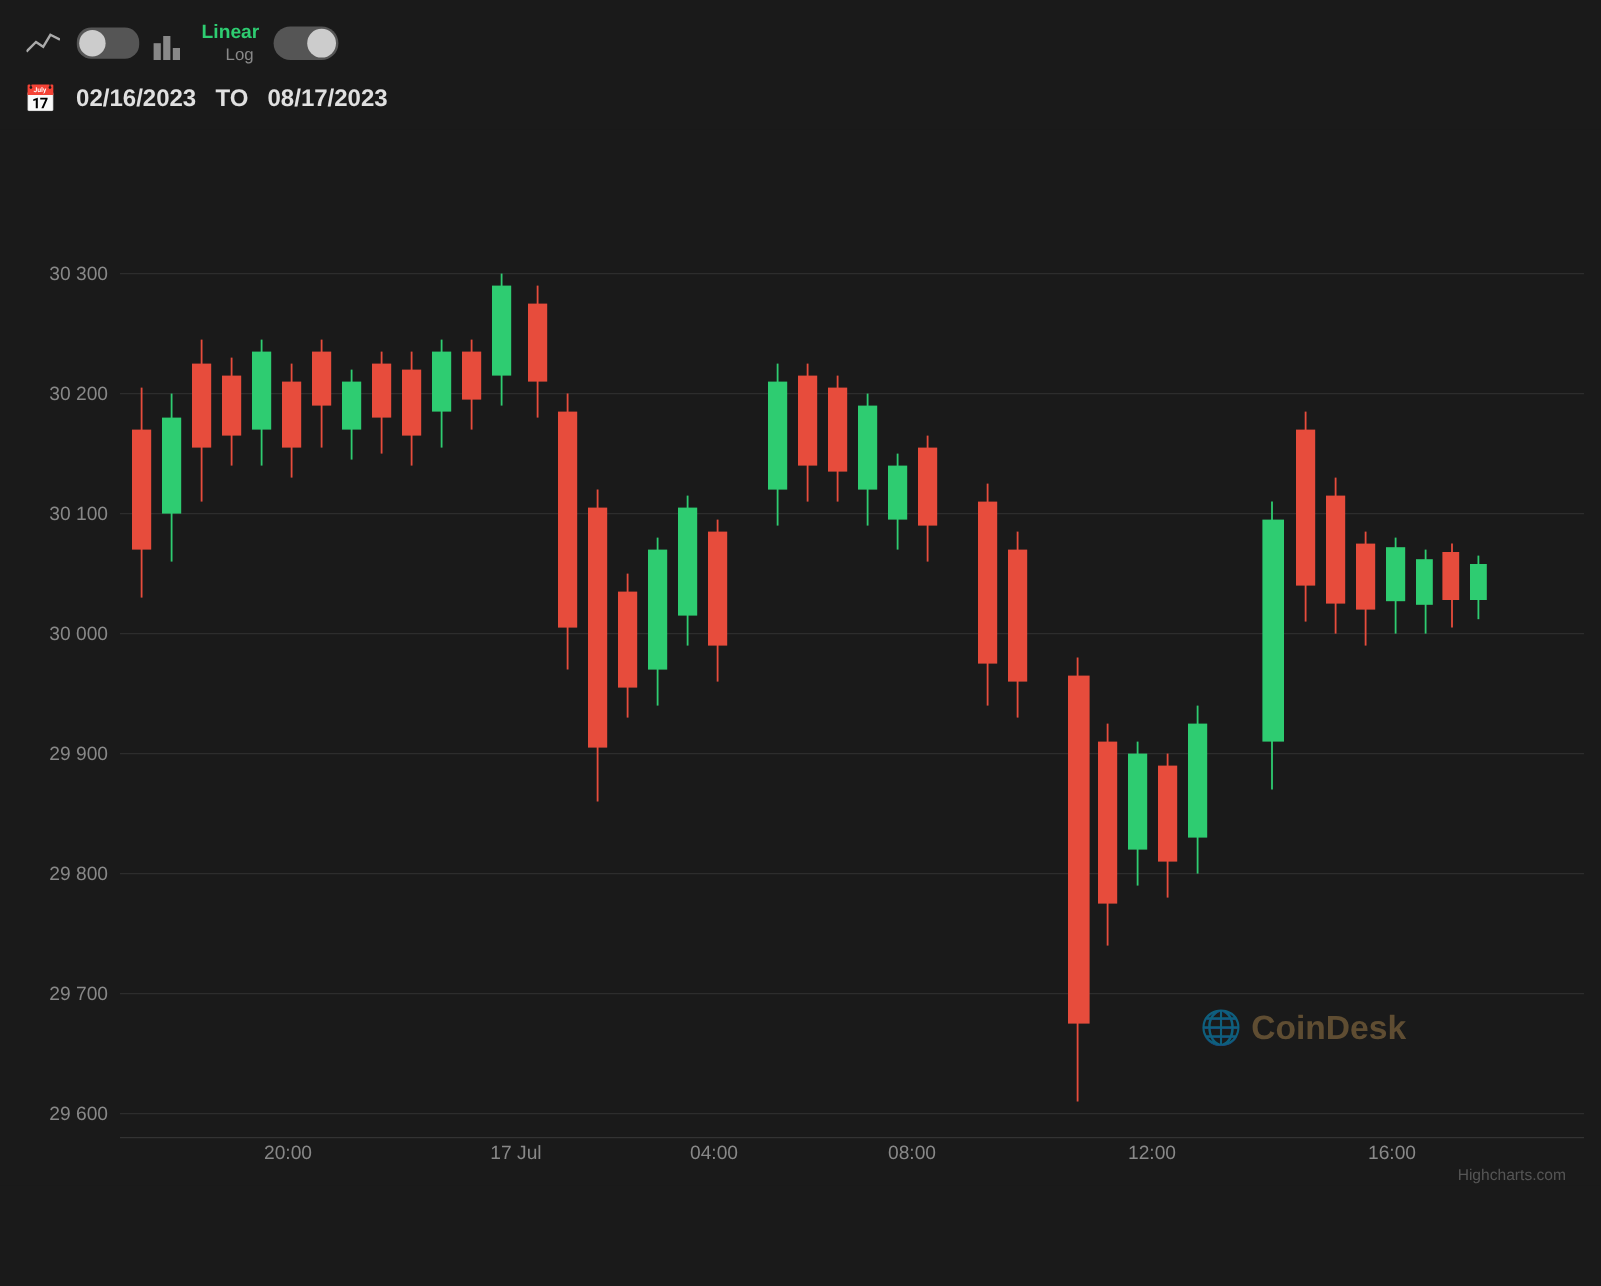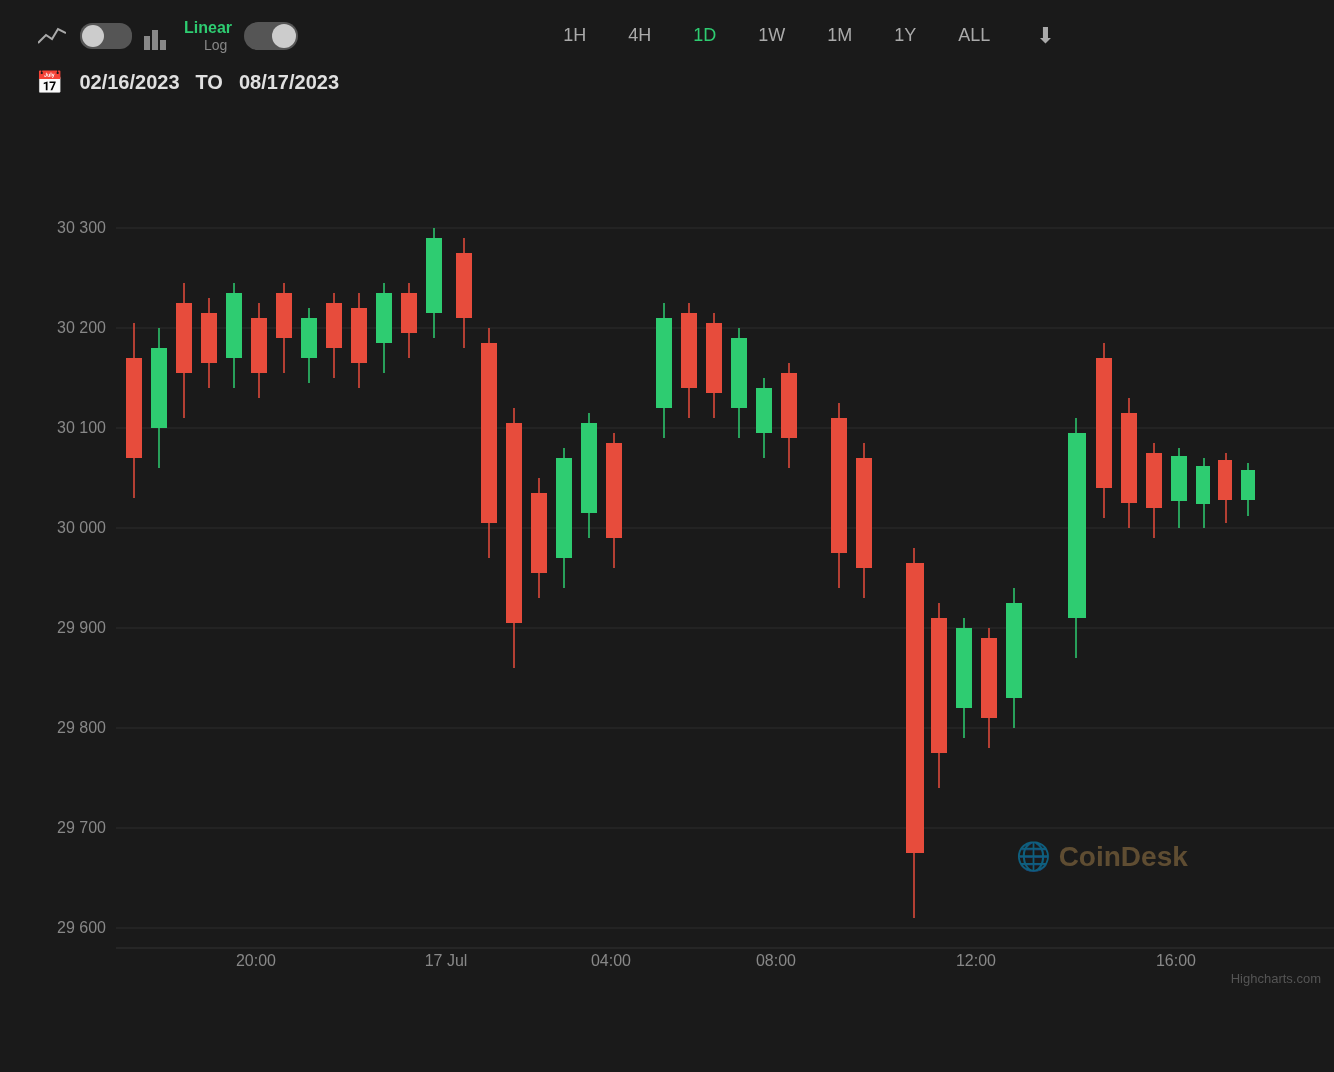--- a/index.html
+++ b/index.html
@@ -11,21 +11,21 @@
       height: 1072px;
       overflow: hidden;
     }
 
     .chart-container {
       width: 1334px;
       height: 1072px;
       background: #1a1a1a;
       display: flex;
       flex-direction: column;
-      padding: 10px 16px;
+      padding: 10px 0;
     }
 
     
     .toolbar {
       display: flex;
       align-items: center;
       padding: 8px 20px;
       gap: 16px;
     }
 
@@ -209,30 +209,20 @@
       <div class="linear-log">
         <span class="linear-label">Linear</span>
         <span class="log-label">Log</span>
       </div>
 
       <div class="toggle-switch2">
         <div class="toggle-knob2"></div>
       </div>
     </div>
 
-    <div class="toolbar-center">
-      <button class="time-btn">1H</button>
-      <button class="time-btn">4H</button>
-      <button class="time-btn active">1D</button>
-      <button class="time-btn">1W</button>
-      <button class="time-btn">1M</button>
-      <button class="time-btn">1Y</button>
-      <button class="time-btn">ALL</button>
-      <span class="download-icon">⬇</span>
-    </div>
   </div>
 
   <div class="date-range">
     <span class="calendar-icon">📅</span>
     <span class="date-text">02/16/2023</span>
     <span class="to-text">TO</span>
     <span class="date-text">08/17/2023</span>
   </div>
 
   <div class="chart-area">

